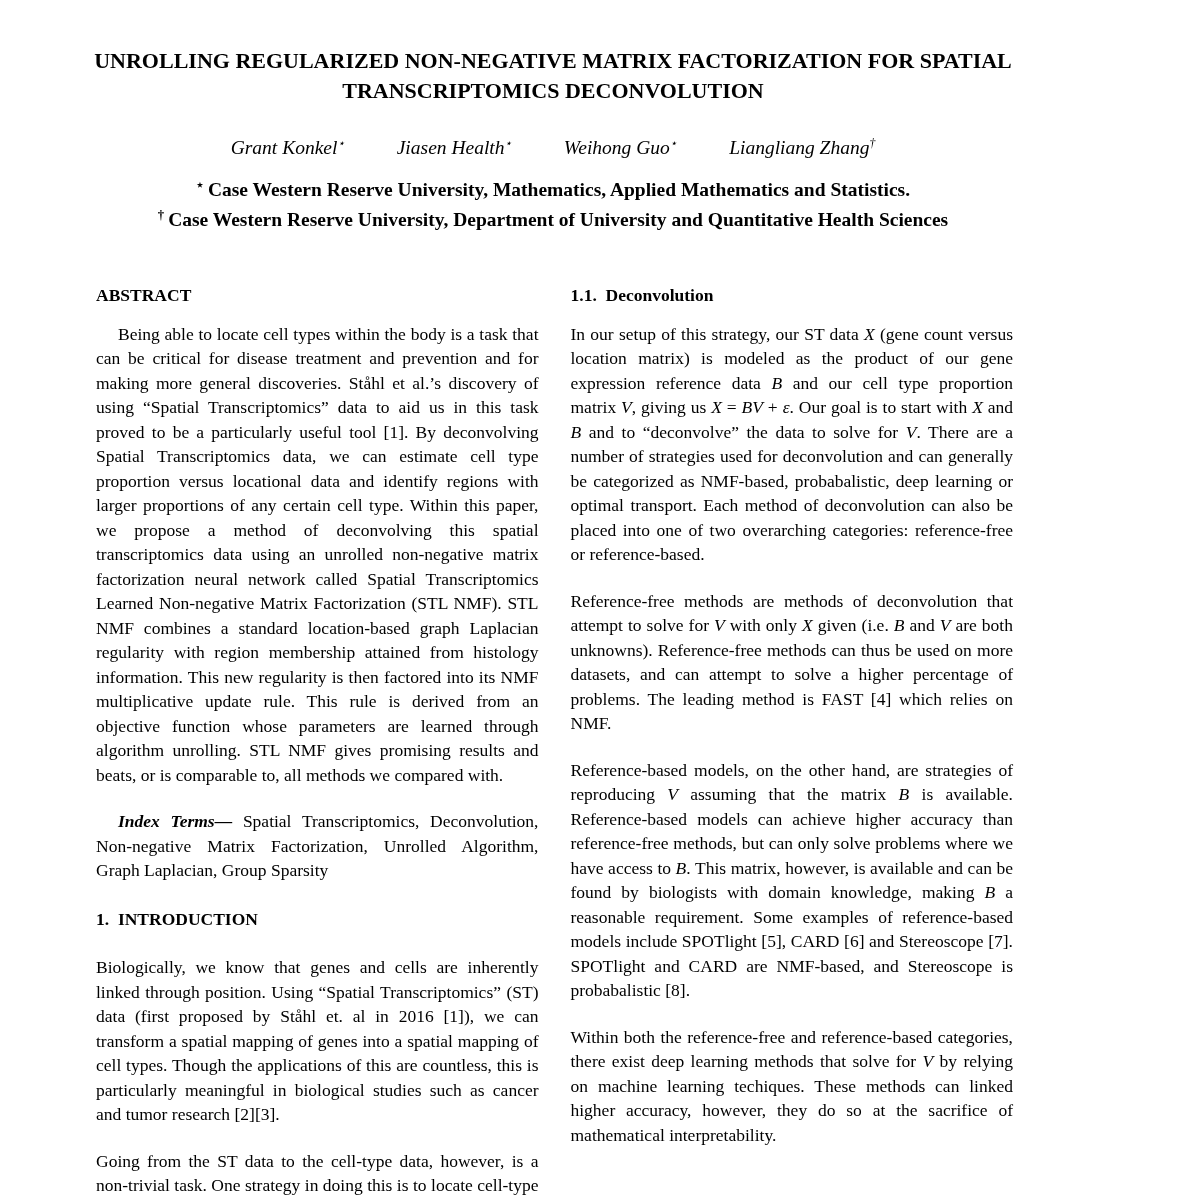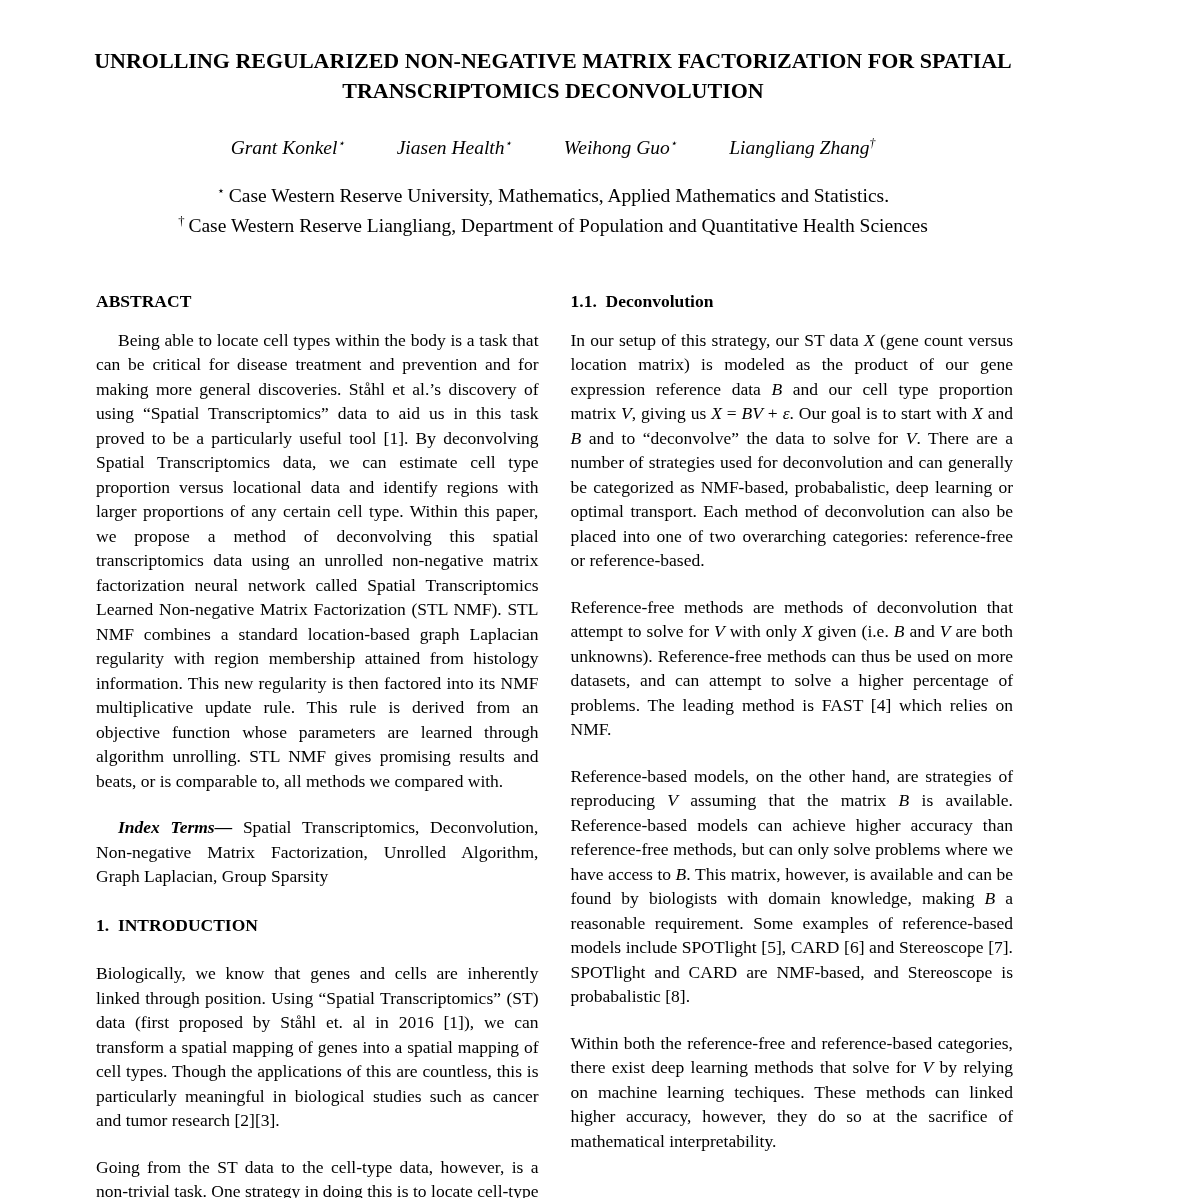--- a/index.html
+++ b/index.html
@@ -11,21 +11,21 @@
   }
   .title{
     font-weight:700;font-size:22px;line-height:30px;text-align:center;
     margin:0 auto;max-width:1050px;
   }
   .authors{
     margin-top:29px;display:flex;justify-content:center;gap:52px;
     font-style:italic;font-size:19.5px;line-height:26px;
   }
   .authors sup{font-size:60%;line-height:0;}
-  .affils{margin-top:20px;text-align:center;font-size:19.5px;line-height:30px;}
+  .affils{margin-top:14px;text-align:center;font-size:19.5px;line-height:30px;font-weight:bold;}
   .affil-mark{font-size:65%;line-height:0;margin-right:4px;vertical-align:super;}
   .columns{display:flex;gap:32px;margin-top:48px;padding:0 93px 0 96px;}
   .col{flex:1;min-width:0;font-size:17.5px;line-height:24.5px;text-align:justify;}
   .col p{margin:0 0 22px 0;}
   .col > :first-child{margin-top:0;}
   .center-head{font-weight:700;font-size:17.5px;margin:0 0 14px 0;}
   .intro-head{margin-top:24px;margin-bottom:24px;}
   .sub-head{font-weight:700;font-size:17.5px;text-align:left;margin:6px 0 14px 0;}
   .findent{text-indent:22px;}
   .it-label{font-weight:700;font-style:italic;}
@@ -41,21 +41,21 @@
 
   <div class="authors">
     <span><span>Grant Konkel</span><sup>⋆</sup></span>
     <span><span>Jiasen Health</span><sup>⋆</sup></span>
     <span><span>Weihong Guo</span><sup>⋆</sup></span>
     <span><span>Liangliang Zhang</span><sup>†</sup></span>
   </div>
 
   <div class="affils">
     <div><span class="affil-mark">⋆</span><span>Case Western Reserve University, Mathematics, Applied Mathematics and Statistics.</span></div>
-    <div><span class="affil-mark">†</span><span>Case Western Reserve Liangliang, Department of Population and Quantitative Health Sciences</span></div>
+    <div><span class="affil-mark">†</span><span>Case Western Reserve University, Department of University and Quantitative Health Sciences</span></div>
   </div>
 
   <div class="columns">
 
     <div class="col">
       <h2 class="center-head">ABSTRACT</h2>
       <p class="findent">Being able to locate cell types within the body is a task that can be critical for disease treatment and prevention and for making more general discoveries. Ståhl et al.’s discovery of using “Spatial Transcriptomics” data to aid us in this task proved to be a particularly useful tool [1]. By deconvolving Spatial Transcriptomics data, we can estimate cell type proportion versus locational data and identify regions with larger proportions of any certain cell type. Within this paper, we propose a method of deconvolving this spatial transcriptomics data using an unrolled non-negative matrix factorization neural network called Spatial Transcriptomics Learned Non-negative Matrix Factorization (STL NMF). STL NMF combines a standard location-based graph Laplacian regularity with region membership attained from histology information. This new regularity is then factored into its NMF multiplicative update rule. This rule is derived from an objective function whose parameters are learned through algorithm unrolling. STL NMF gives promising results and beats, or is comparable to, all methods we compared with.</p>
       <p class="findent"><span class="it-label">Index Terms—</span><span> Spatial Transcriptomics, Deconvolution, Non-negative Matrix Factorization, Unrolled Algorithm, Graph Laplacian, Group Sparsity</span></p>
       <h2 class="center-head intro-head">1. INTRODUCTION</h2>
       <p>Biologically, we know that genes and cells are inherently linked through position. Using “Spatial Transcriptomics” (ST) data (first proposed by Ståhl et. al in 2016 [1]), we can transform a spatial mapping of genes into a spatial mapping of cell types. Though the applications of this are countless, this is particularly meaningful in biological studies such as cancer and tumor research [2][3].</p>

